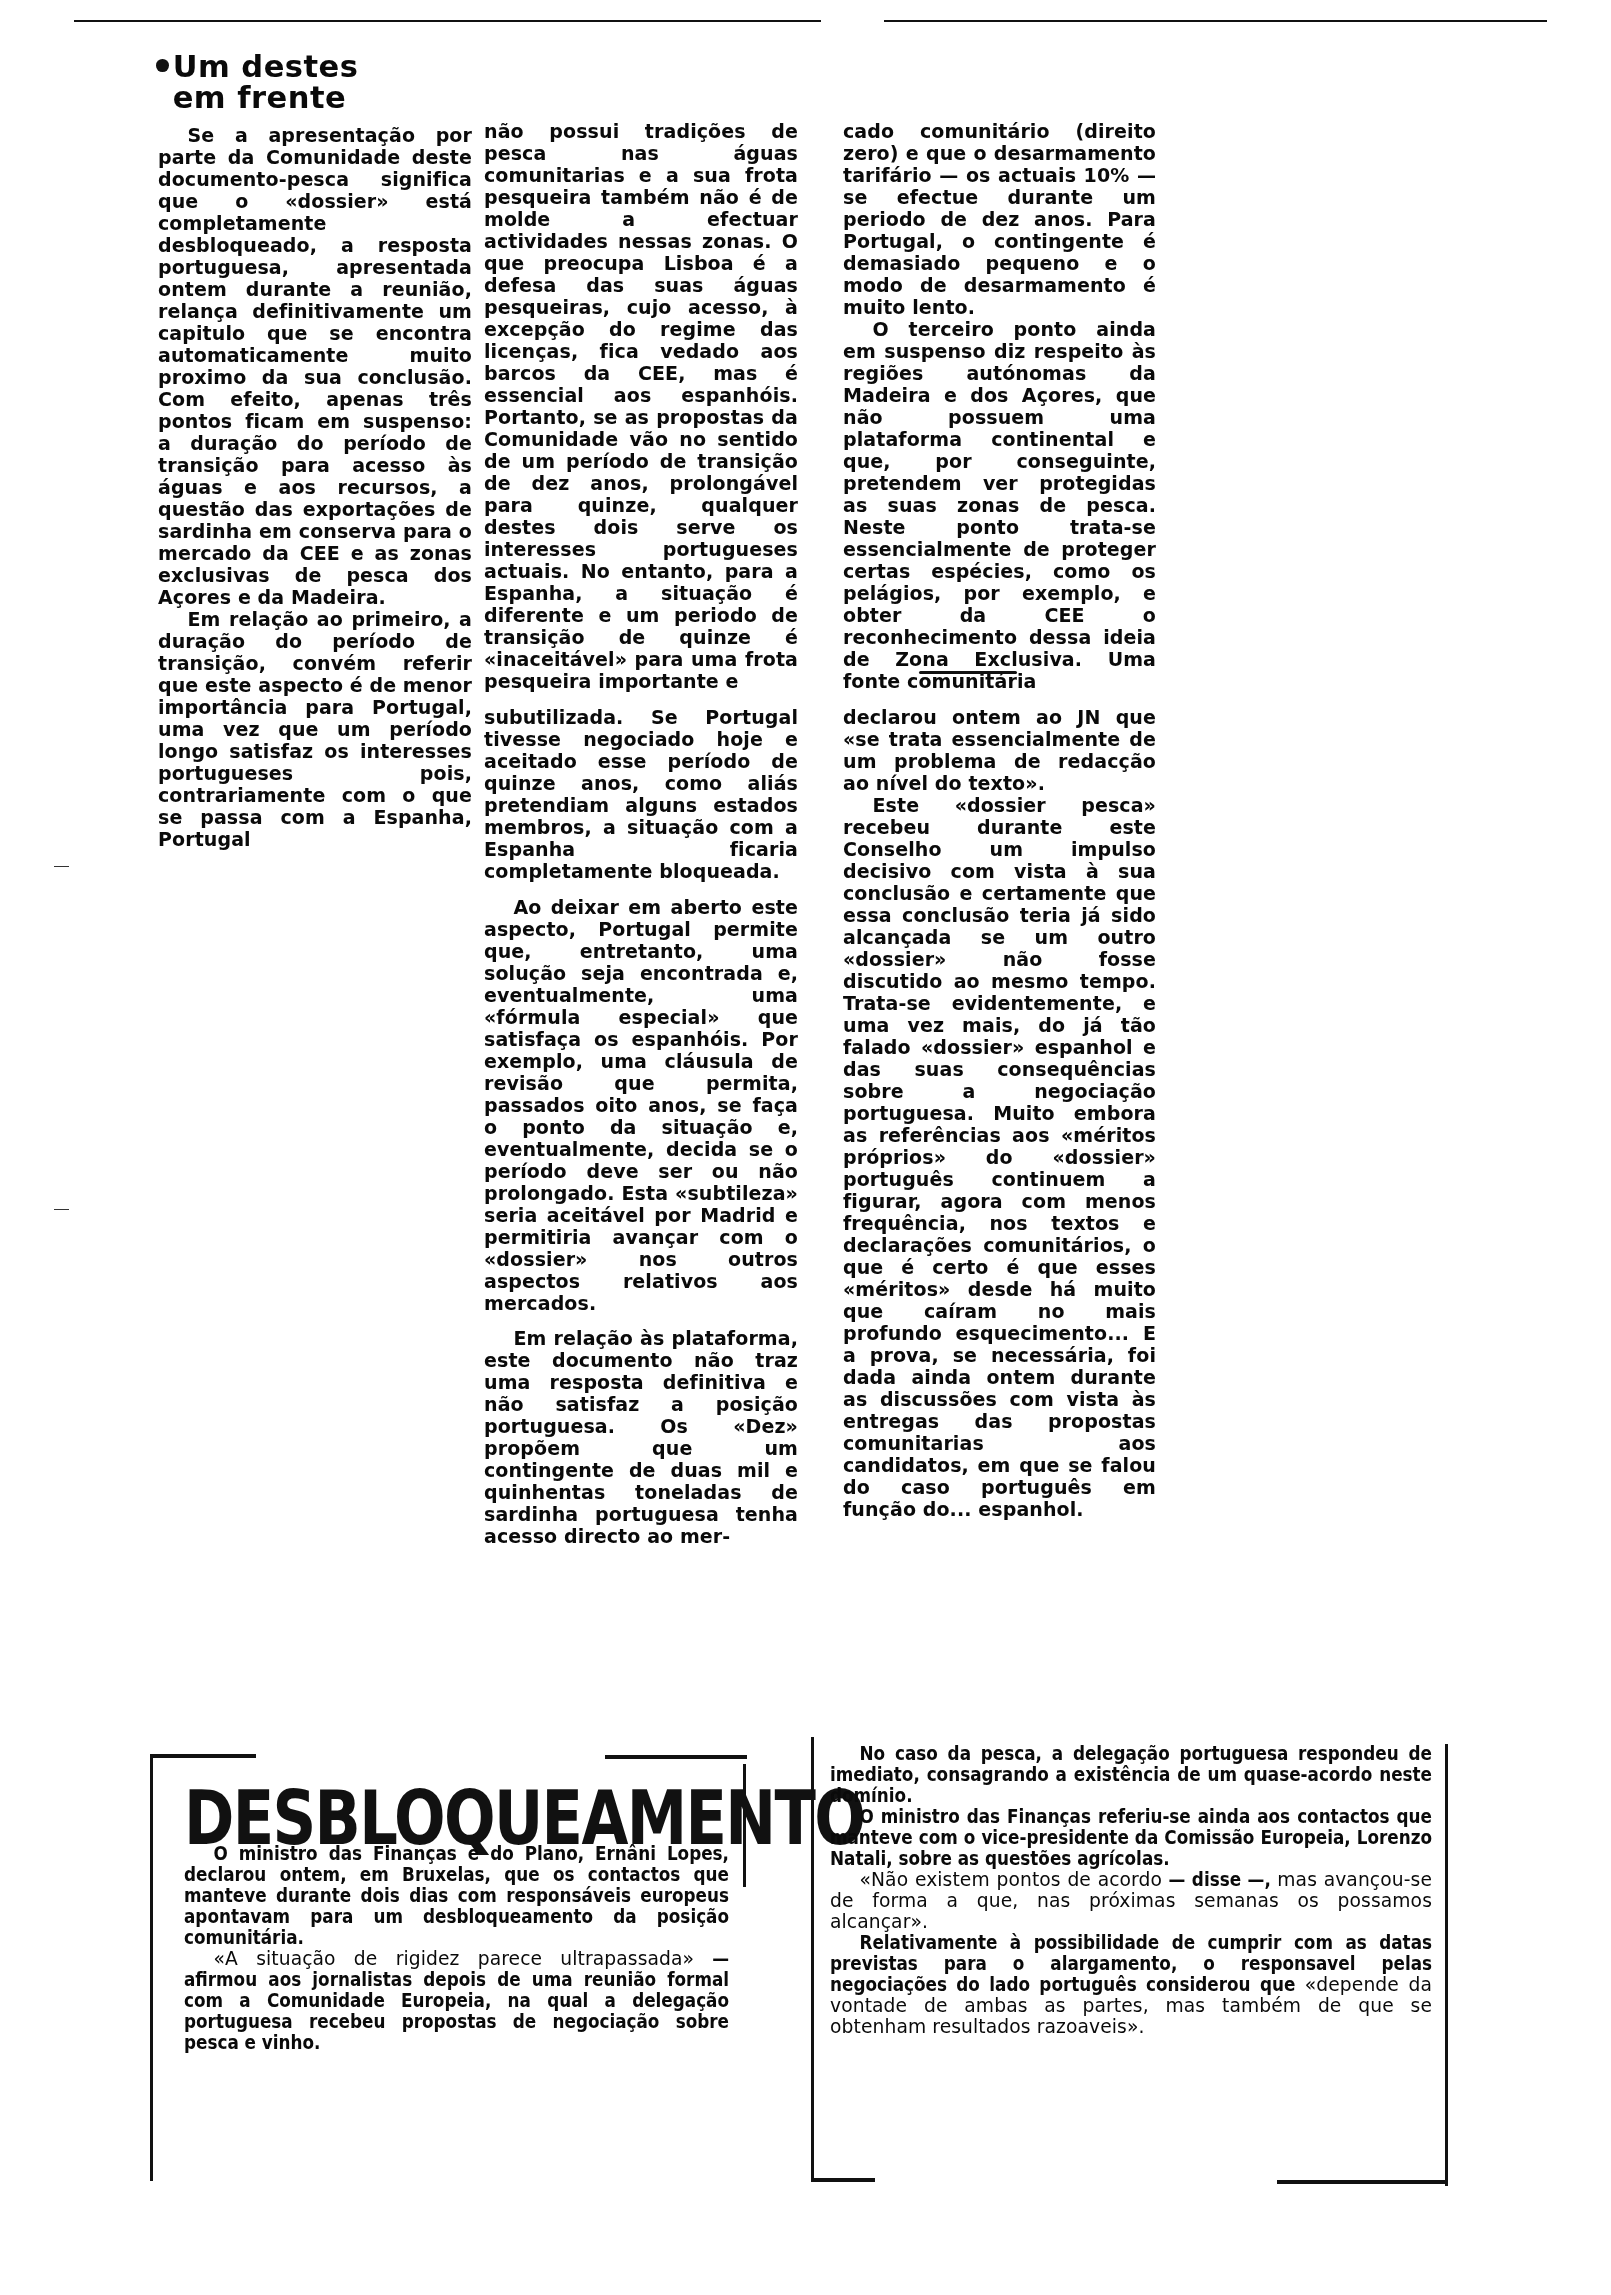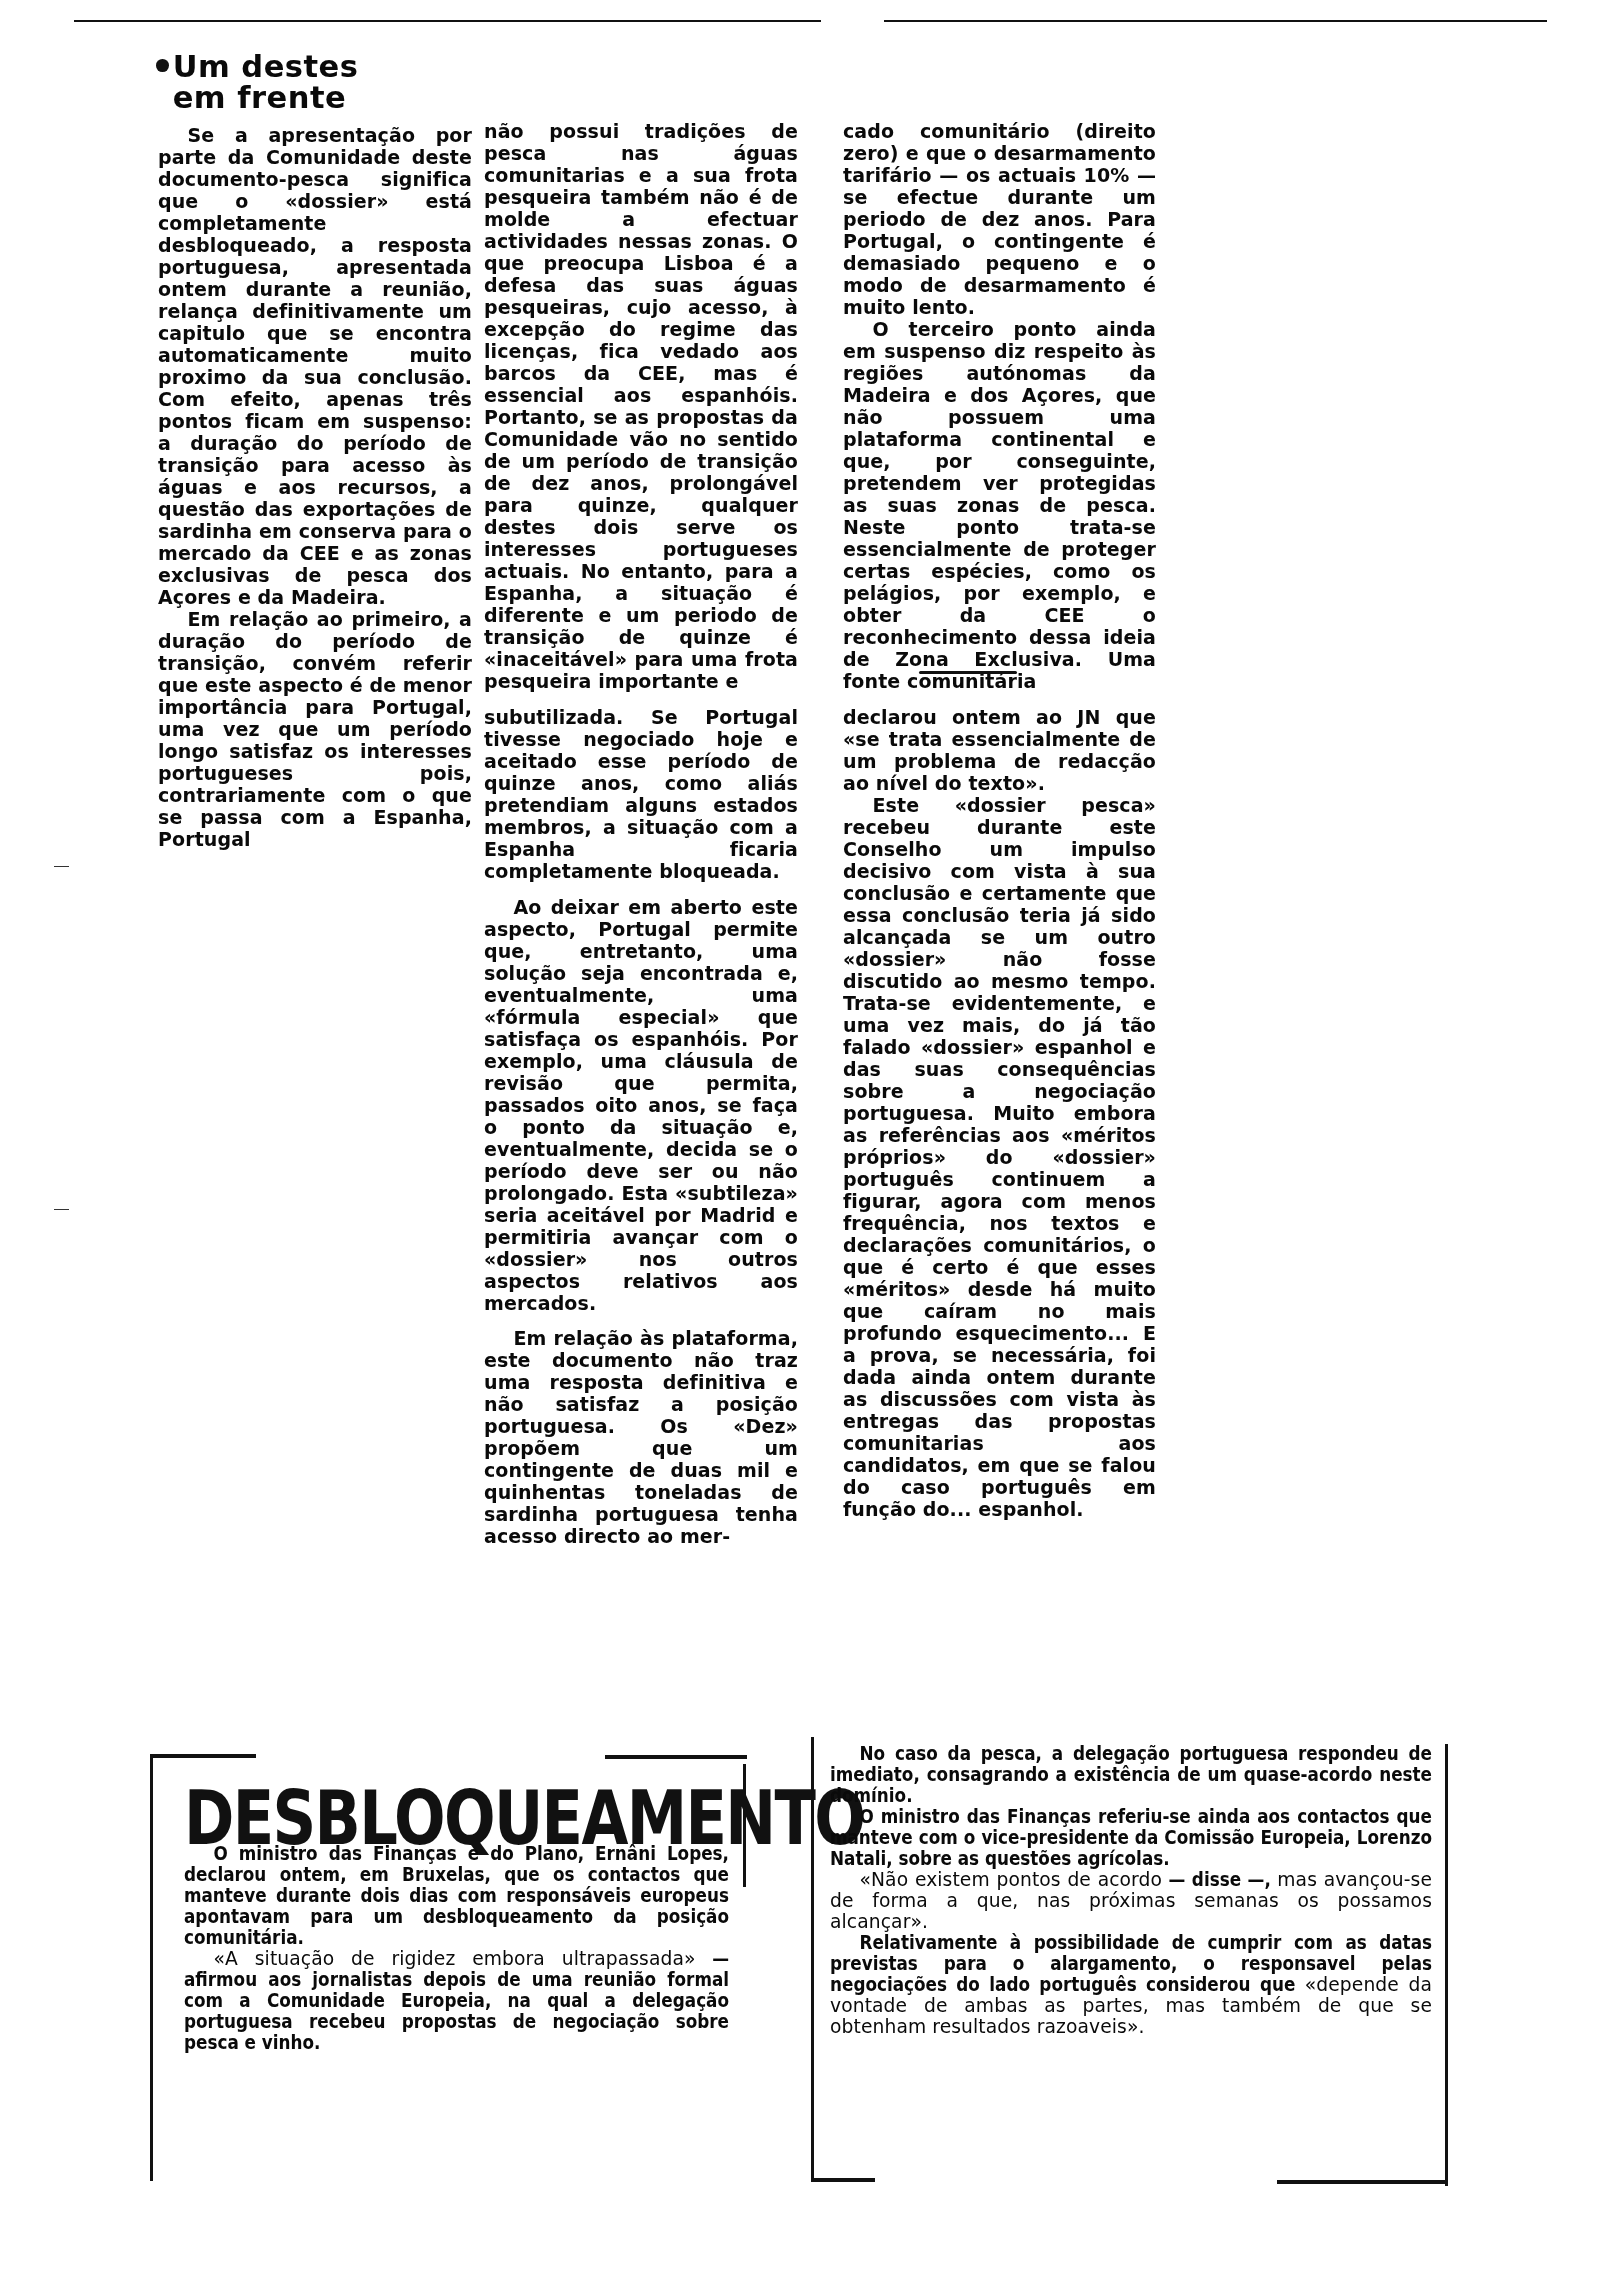--- a/index.html
+++ b/index.html
@@ -74,21 +74,21 @@
 <div class="vline" style="left:743px; top:1764px; height:123px;"></div>
 <div class="vline" style="left:811px; top:1737px; height:442px;"></div>
 <div class="vline" style="left:1445px; top:1744px; height:442px; width:2.5px;"></div>
 <div class="hline" style="left:811px; top:2178px; width:64px;"></div>
 <div class="hline" style="left:1277px; top:2180px; width:170px;"></div>
 
 <div class="kicker">DESBLOQUEAMENTO</div>
 
 <div class="boxtext" style="left:184px; top:1843px; width:545px;">
   <p class="ind">O ministro das Finanças e do Plano, Ernâni Lopes, declarou ontem, em Bruxelas, que os contactos que manteve durante dois dias com responsáveis europeus apontavam para um desbloqueamento da posição comunitária.</p>
-  <p class="ind"><span class="strong">«A situação de rigidez embora ultrapassada»</span><span> — afirmou aos jornalistas depois de uma reunião formal com a Comunidade Europeia, na qual a delegação portuguesa recebeu propostas de negociação sobre pesca e vinho.</span></p>
+  <p class="ind"><span class="strong">«A situação de rigidez parece ultrapassada»</span><span> — afirmou aos jornalistas depois de uma reunião formal com a Comunidade Europeia, na qual a delegação portuguesa recebeu propostas de negociação sobre pesca e vinho.</span></p>
 </div>
 
 <div class="boxtext" style="left:830px; top:1743px; width:602px;">
   <p class="ind">No caso da pesca, a delegação portuguesa respondeu de imediato, consagrando a existência de um quase-acordo neste domínio.</p>
   <p class="ind">O ministro das Finanças referiu-se ainda aos contactos que manteve com o vice-presidente da Comissão Europeia, Lorenzo Natali, sobre as questões agrícolas.</p>
   <p class="ind"><span class="strong">«Não existem pontos de acordo</span><span> — disse —, </span><span class="strong">mas avançou-se de forma a que, nas próximas semanas os possamos alcançar».</span></p>
   <p class="ind"><span>Relativamente à possibilidade de cumprir com as datas previstas para o alargamento, o responsavel pelas negociações do lado português considerou que </span><span class="strong">«depende da vontade de ambas as partes, mas também de que se obtenham resultados razoaveis».</span></p>
 </div>
 
 

